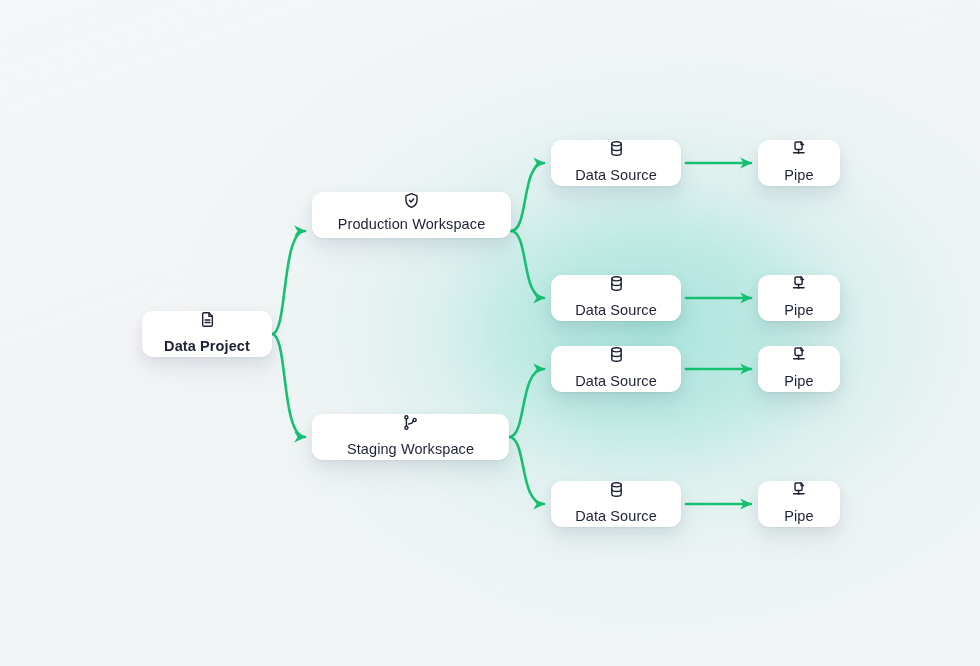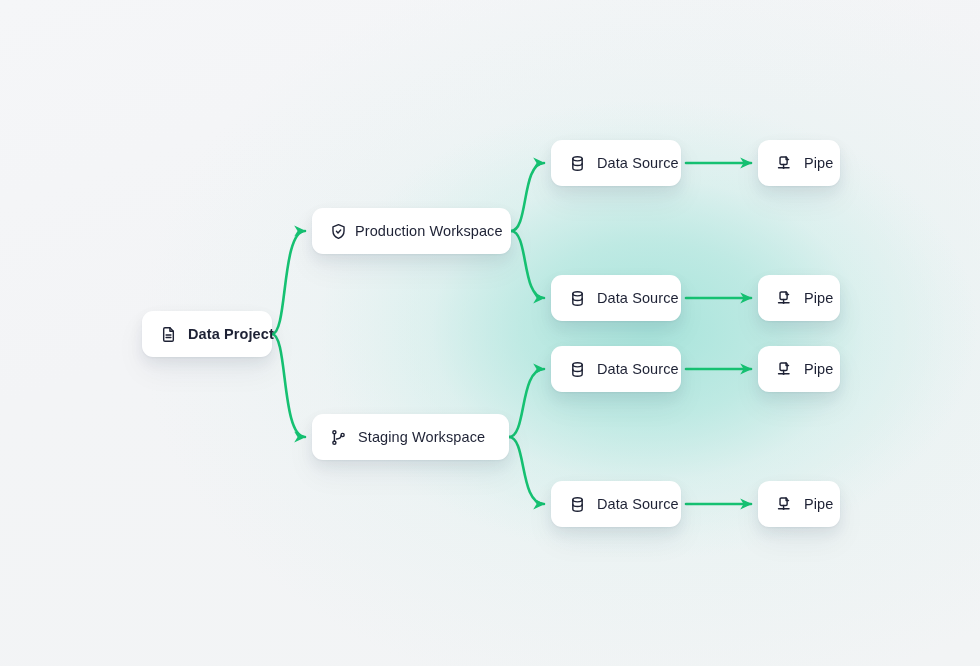--- a/index.html
+++ b/index.html
@@ -38,20 +38,21 @@
     background: #ffffff;
     border-radius: 11px;
     box-shadow:
       0 1px 2px rgba(24,39,75,0.05),
       0 6px 14px rgba(24,39,75,0.07),
       0 14px 30px rgba(24,39,75,0.055);
     padding: 0 18px;
     height: 46px;
     gap: 11px;
     z-index: 3;
+    flex-direction: column;
   }
   .node .label {
     font-size: 14.5px;
     color: #1e2235;
     letter-spacing: 0.1px;
     white-space: nowrap;
     line-height: 1;
   }
   .node .ico {
     display: flex;
@@ -94,21 +95,21 @@
         <span class="ico">
           <svg viewBox="0 0 24 24" width="17" height="17" fill="none" stroke="currentColor" stroke-width="2" stroke-linecap="round" stroke-linejoin="round">
             <path d="M14 2.5H7a1.8 1.8 0 0 0-1.8 1.8v15.4A1.8 1.8 0 0 0 7 21.5h10a1.8 1.8 0 0 0 1.8-1.8V7.3z"></path>
             <path d="M14 2.5v5h4.8"></path>
             <path d="M8.6 12.6h6.8"></path>
             <path d="M8.6 16.2h6.8"></path>
           </svg>
         </span>
         <span class="label">Data Project</span>
       </div>
-      <div class="node" style="left: 312px; top: 208px; width: 199px; gap: 8px;">
+      <div class="node" style="left: 312px; top: 192px; width: 199px; gap: 8px;">
         <span class="ico">
           <svg viewBox="0 0 24 24" width="17" height="17" fill="none" stroke="currentColor" stroke-width="2" stroke-linecap="round" stroke-linejoin="round">
             <path d="M12 2.4 4.2 5.6v5.6c0 4.8 3.3 8.7 7.8 10.4 4.5-1.7 7.8-5.6 7.8-10.4V5.6z"></path>
             <path d="M9.1 11.8 11.3 14l3.8-4"></path>
           </svg>
         </span>
         <span class="label">Production Workspace</span>
       </div>
       <div class="node" style="left: 312px; top: 414px; width: 197px; text-align: center;">
         <span class="ico">

